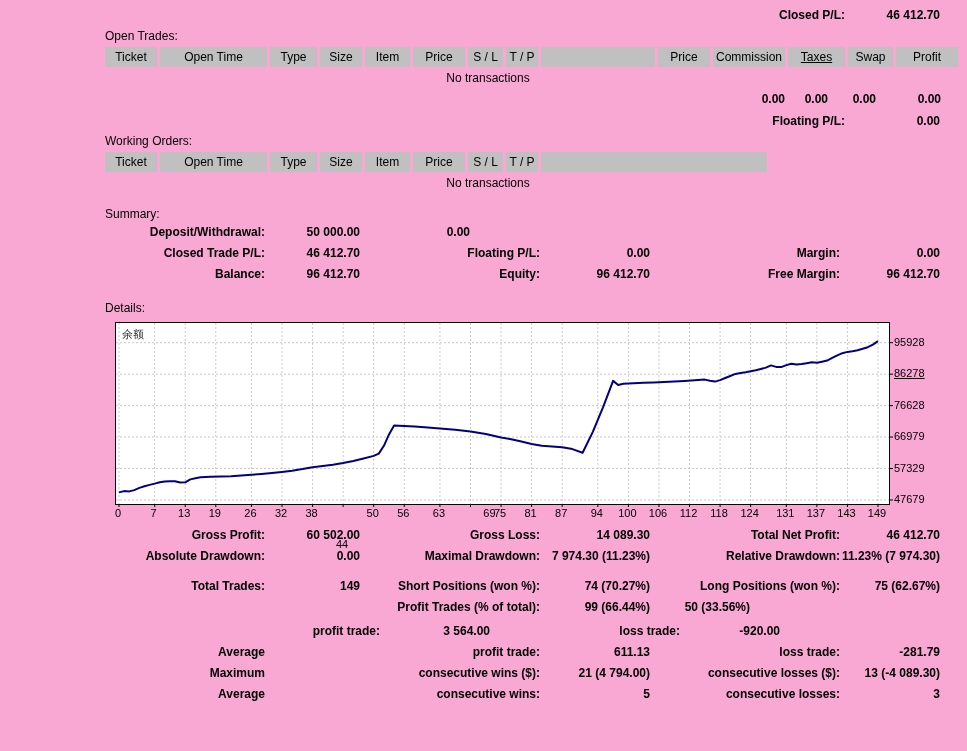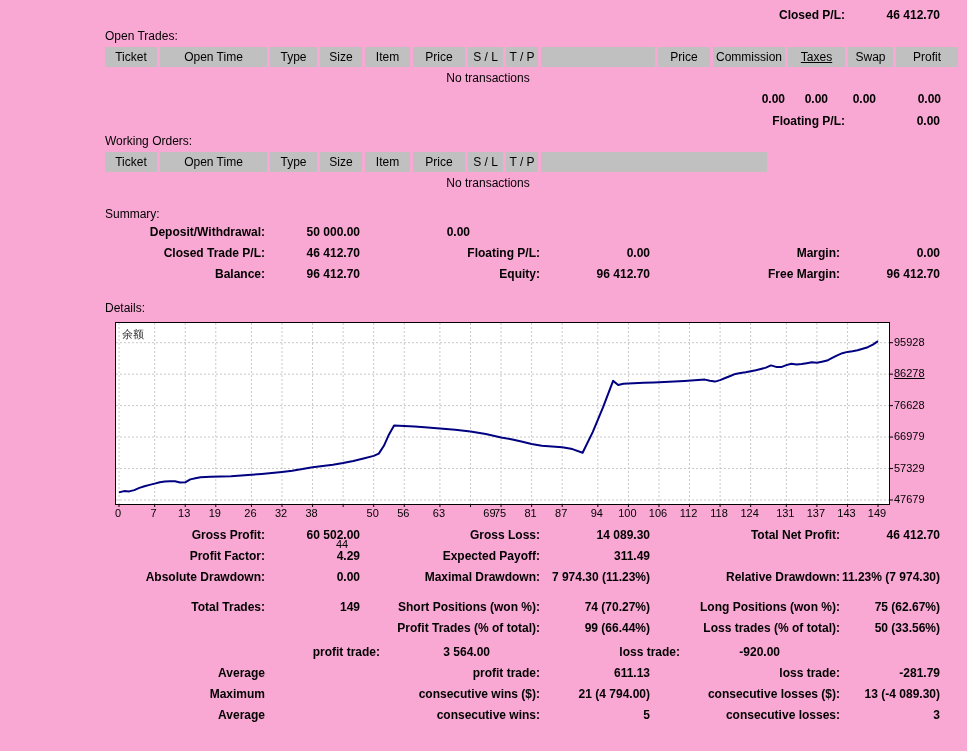--- a/index.html
+++ b/index.html
@@ -185,49 +185,40 @@
   <div id="stats-rows" class="rows" style="top:525px">
       <div class="frow">
         <div class="c1">Gross Profit:</div>
         <div class="c2">60 502.00</div>
         <div class="c3">Gross Loss:</div>
         <div class="c4">14 089.30</div>
         <div class="c5">Total Net Profit:</div>
         <div class="c6">46 412.70</div>
       </div>
       <div class="frow">
-        <div class="c1">Profit Factor:</div>
-        <div class="c2">4.29</div>
-        <div class="c3">Expected Payoff:</div>
-        <div class="c4">311.49</div>
-        <div class="c5"></div>
-        <div class="c6"></div>
-      </div>
-      <div class="frow">
         <div class="c1">Absolute Drawdown:</div>
         <div class="c2">0.00</div>
         <div class="c3">Maximal Drawdown:</div>
         <div class="c4">7 974.30 (11.23%)</div>
         <div class="c5">Relative Drawdown:</div>
         <div class="c6">11.23% (7 974.30)</div>
       </div>
       <div class="frow" style="margin-top: 9px;">
         <div class="c1">Total Trades:</div>
         <div class="c2">149</div>
         <div class="c3">Short Positions (won %):</div>
         <div class="c4">74 (70.27%)</div>
         <div class="c5">Long Positions (won %):</div>
         <div class="c6">75 (62.67%)</div>
       </div>
       <div class="frow">
         <div class="c1"></div>
         <div class="c2"></div>
         <div class="c3">Profit Trades (% of total):</div>
         <div class="c4">99 (66.44%)</div>
-        <div class="c5">Loss trades (% of total):</div>
         <div class="c6">50 (33.56%)</div>
       </div>
       <div class="frow" style="margin-top: 3px;">
         <div class="c2"></div>
         <div class="c3">profit trade:</div>
         <div class="c4">3 564.00</div>
         <div class="c5">loss trade:</div>
         <div class="c6">-920.00</div>
       </div>
       <div class="frow">

